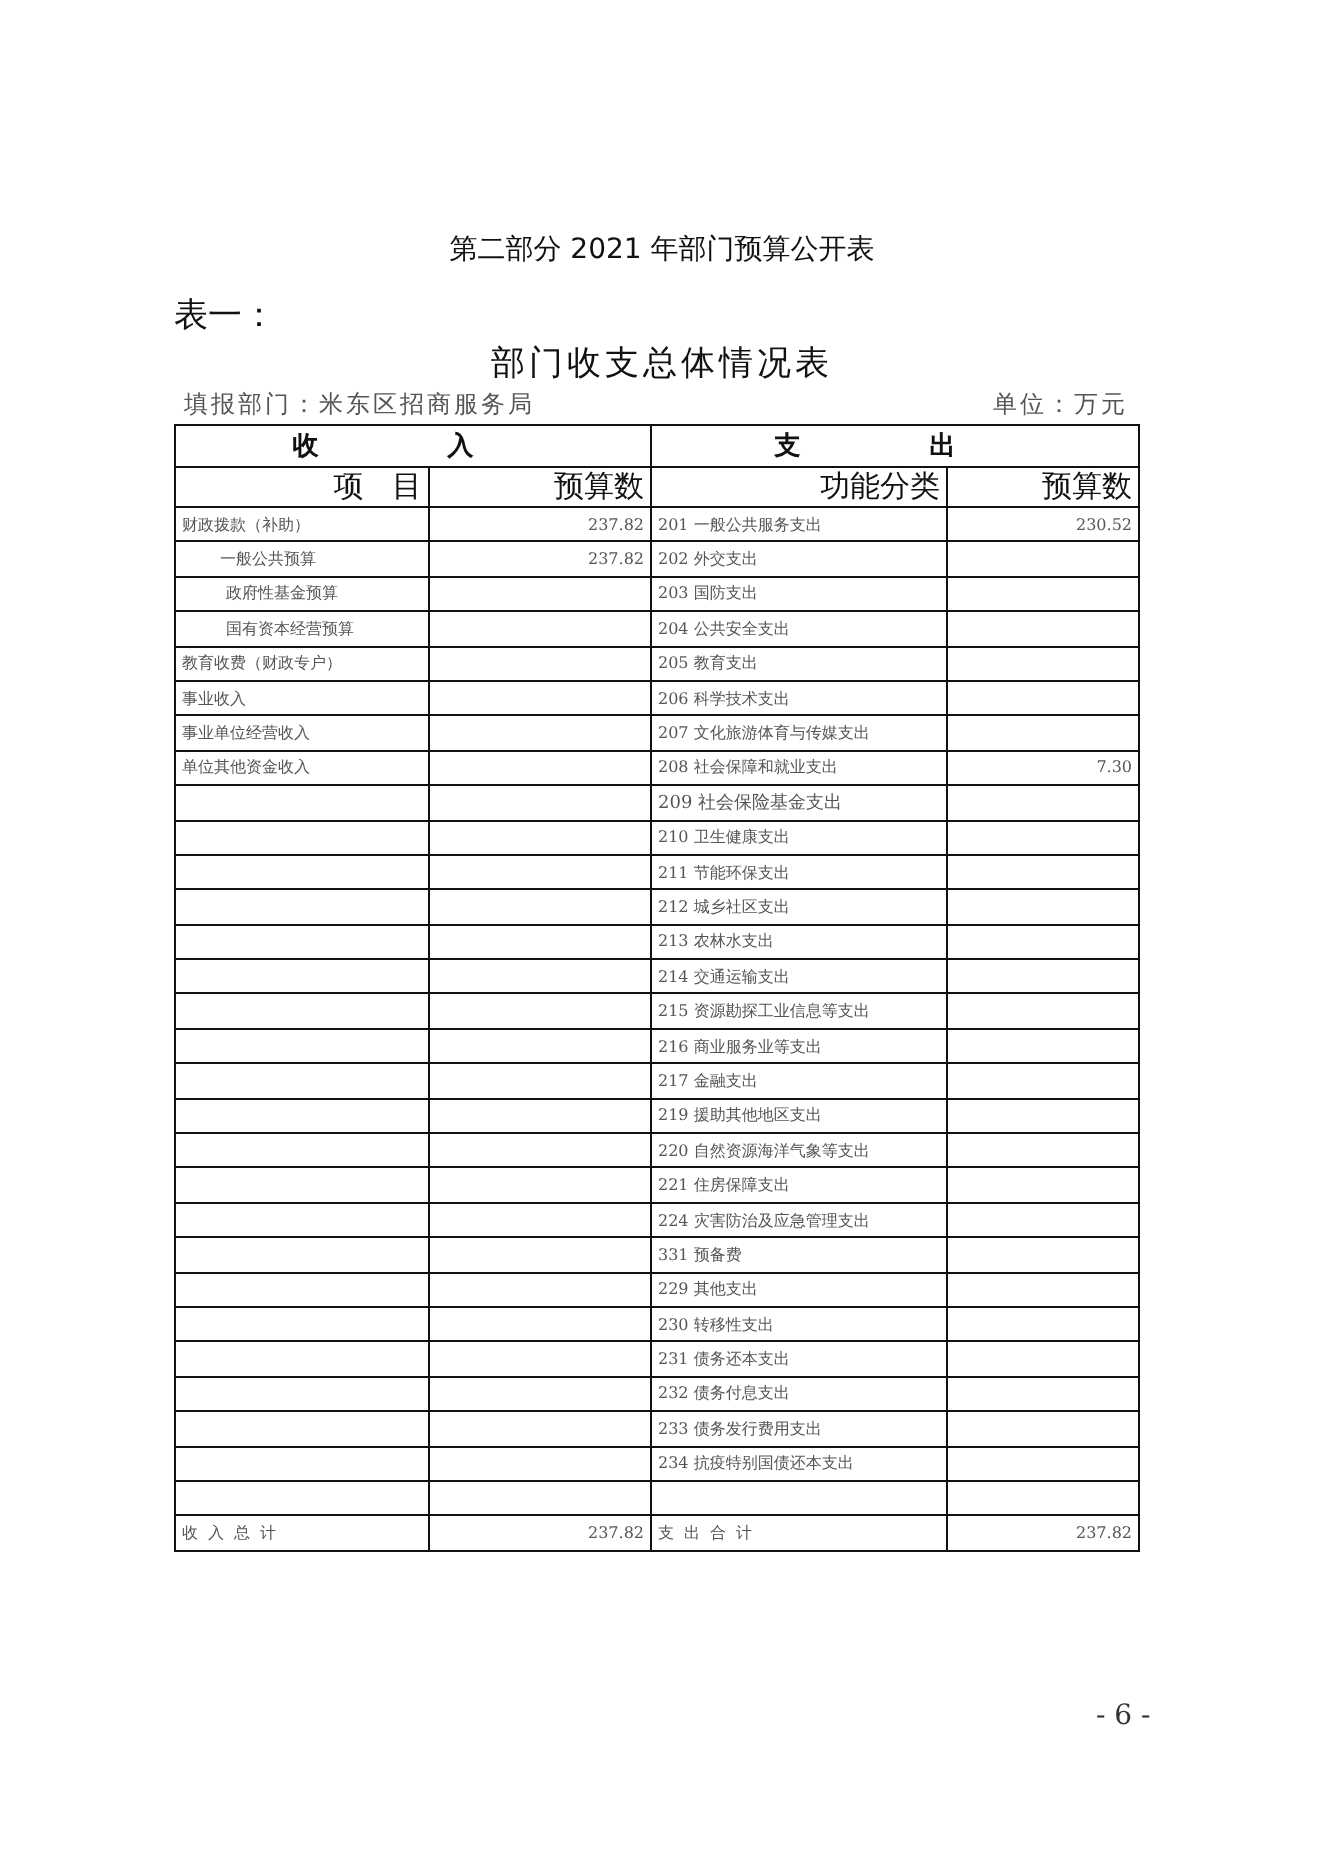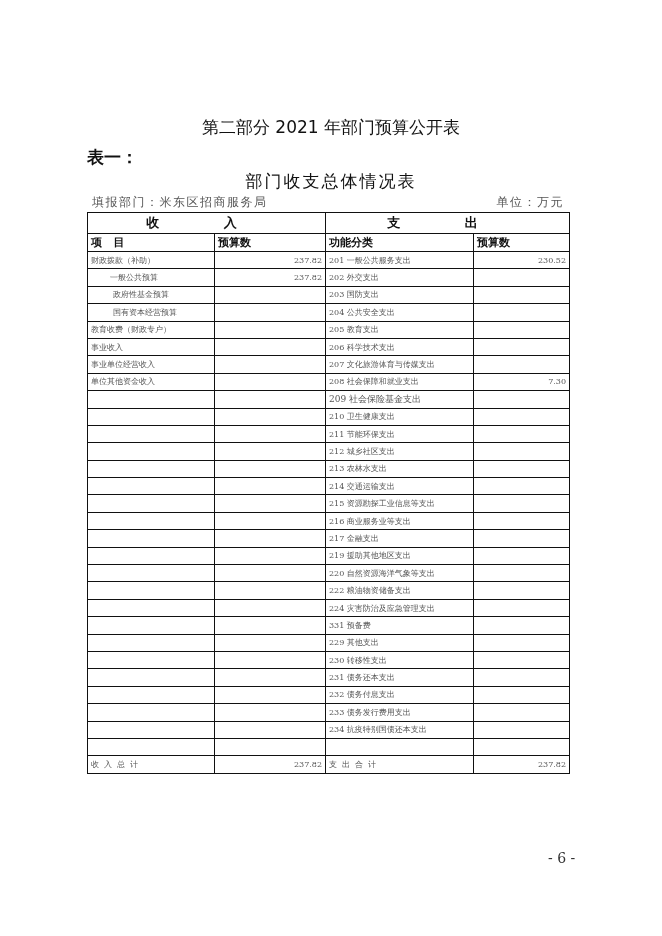--- a/index.html
+++ b/index.html
@@ -1,32 +1,32 @@
 <!DOCTYPE html>
 <html><head>
 <meta charset="utf-8">
 <style>
   html, body { margin:0; padding:0; background:#fff; }
   body { width:662px; height:936px; position:relative; overflow:hidden;
          font-family:"DejaVu Serif", serif; color:#222; }
   .title { position:absolute; top:116px; left:0; width:662px; text-align:center;
-           font-family:"DejaVu Sans", sans-serif; font-size:17px; color:#111; }
-  .table-label { position:absolute; top:146px; left:87px; font-size:17px; font-weight:bold;
+           font-family:"DejaVu Sans", sans-serif; font-size:14px; color:#111; }
+  .table-label { position:absolute; top:146px; left:87px; font-size:17px; font-weight:normal;
            font-family:"DejaVu Sans", sans-serif; color:#111; }
   .subtitle { position:absolute; top:170px; left:0; width:662px; text-align:center;
            font-size:17px; font-weight:normal; letter-spacing:2px; color:#111;
            font-family:"DejaVu Sans", sans-serif; }
   .meta { position:absolute; top:194px; left:92px; width:472px; font-size:12px; color:#555;
           letter-spacing:1.5px; display:flex; justify-content:space-between;gap:24px; }
   table { position:absolute; top:212px; left:87px; width:482px; border-collapse:collapse;
           table-layout:fixed; }
   td, th { border:1px solid #111; padding:0 3px; font-size:8px; color:#555; height:16.4px;
            white-space:nowrap; overflow:hidden; font-weight:normal; }
   th.grp { height:20px; font-size:13px; font-weight:bold; color:#111; letter-spacing:30px; text-align:center; }
-  th.sub { height:17px; font-size:11px; font-weight:bold; color:#111; text-align:left; }
+  th.sub { height:17px; font-size:15px; font-weight:normal; color:#111; text-align:right; }
   td.num { text-align:right; }
   td.ind1 { padding-left:22px; }
   td.ind2 { padding-left:25px; }
   td.big { font-size:9px;margin-left:40px; }
   td.sp { letter-spacing:5px; }
   .page-num { position:absolute; top:850px; left:548px; font-size:14px; color:#333; }
 </style>
 </head>
 <body>
 
@@ -168,21 +168,21 @@
       </tr>
       <tr>
         <td></td>
         <td class="num"></td>
         <td>220 自然资源海洋气象等支出</td>
         <td class="num"></td>
       </tr>
       <tr>
         <td></td>
         <td class="num"></td>
-        <td>222 粮油物资储备支出</td>
+        <td>221 住房保障支出</td>
         <td class="num"></td>
       </tr>
       <tr>
         <td></td>
         <td class="num"></td>
         <td>224 灾害防治及应急管理支出</td>
         <td class="num"></td>
       </tr>
       <tr>
         <td></td>

